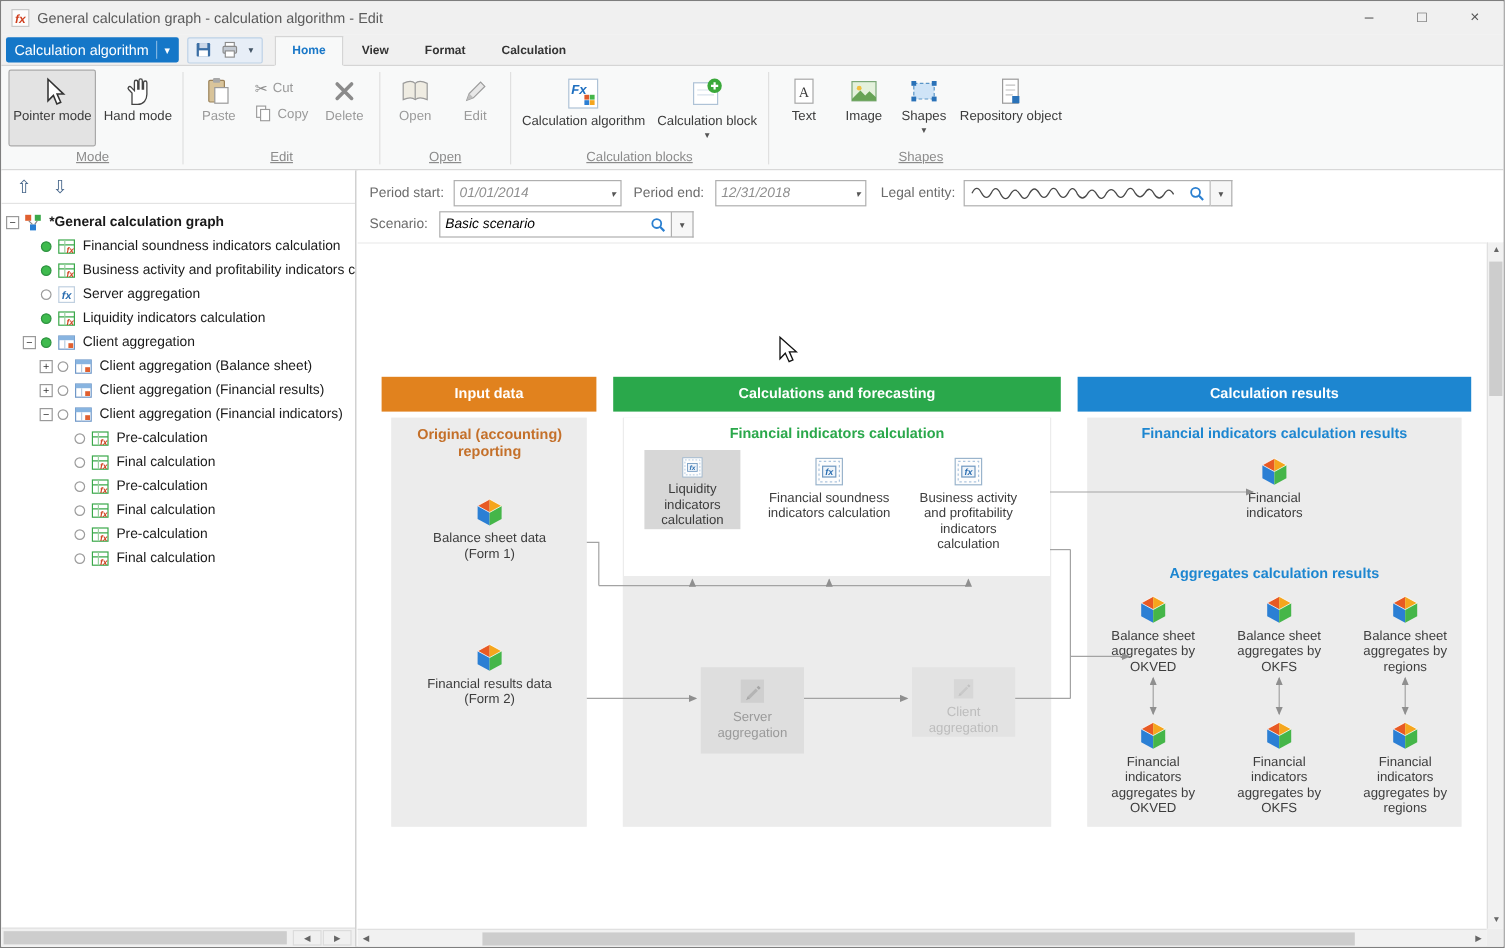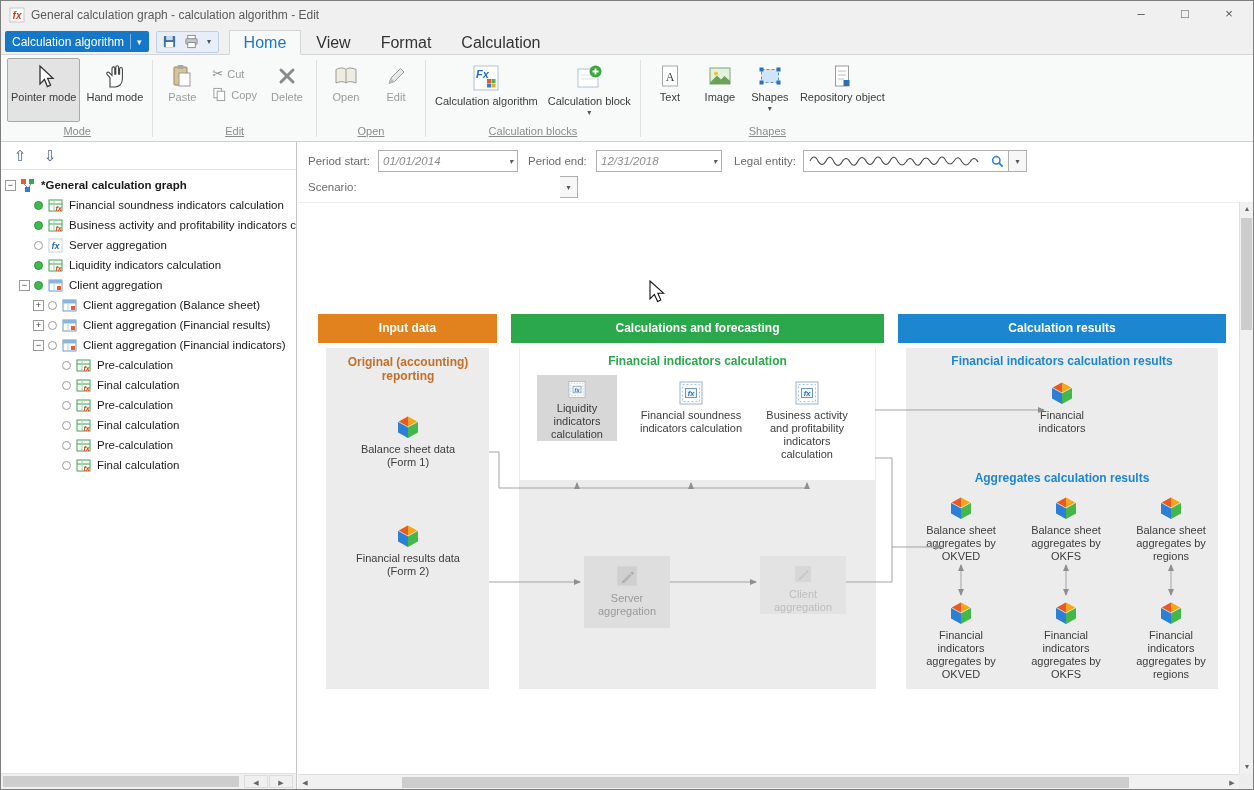--- a/index.html
+++ b/index.html
@@ -14,21 +14,21 @@
 
   
   .menurow { position:absolute; top:28px; left:0; right:0; height:26px; background:#f0f0f0; border-bottom:1px solid #d5d5d5; display:flex; align-items:center; }
   .appbtn { margin-left:4px; height:21px; background:#1577c8; border-radius:2px; color:#fff; font-size:12px; display:flex; align-items:center; padding:0 7px; }
   .appbtn .divider { width:1px; height:15px; background:rgba(255,255,255,.45); margin:0 6px; }
   .appbtn .dd { font-size:9px; }
   .qat { display:flex; align-items:center; margin-left:7px; height:22px; background:#e7eef7; border:1px solid #bdd1e6; border-radius:2px; padding:0 2px; }
   .qat-btn { width:22px; height:20px; display:flex; align-items:center; justify-content:center; }
   .qat-dd { width:13px; text-align:center; font-size:8px; color:#456; }
   .tabs { display:flex; margin-left:10px; height:26px; align-items:flex-end; }
-  .tab { height:25px; line-height:24px; padding:0 14px; font-size:16px; color:#333; border:1px solid transparent; }
+  .tab { height:25px; line-height:24px; padding:0 14px; font-size:10px; color:#333; border:1px solid transparent;font-weight:bold; }
   .tab.active { background:#f8f9f9; border-color:#d5d5d5; border-bottom-color:#f8f9f9; color:#1a78c8; }
 
   
   .ribbon { position:absolute; top:54px; left:0; right:0; height:87px; background:#f8f9f9; border-bottom:1px solid #d0d0d0; display:flex; padding:1px 2px 0 2px; }
   .rgroup { display:flex; flex-direction:column; }
   .rg-buttons { flex:1; display:flex; align-items:flex-start; padding:2px 4px; gap:2px; }
   .rg-label { text-align:center; font-size:11px; color:#8b8b8b; height:17px; line-height:15px;text-decoration:underline; }
   .rsep { width:1px; background:#e0e0e0; margin:4px 1px; }
   .rbtn { display:flex; flex-direction:column; align-items:center; gap:2px; min-width:48px; padding:4px 3px 2px 3px; height:64px; border:1px solid transparent; border-radius:2px; }
   .rbtn.selected { background:#e3e3e3; border-color:#a9a9a9; }
@@ -583,41 +583,47 @@
           <path d="M2,8 q4,-8 8,0 q4,7 8,0 q4,-8 8,1 q4,7 8,0 q4,-7 8,0 q4,7 8,-1 q4,-7 8,0 q4,7 8,0 q4,-8 8,0 q4,7 8,0 q4,-8 8,1 q4,6 8,0 q4,-7 8,0 q4,7 8,-1 q4,-6 8,0 q4,7 8,0 q4,-8 8,0 q4,6 8,0 q4,-7 8,1 q4,6 8,0 q4,-7 8,0" stroke="#4a4a4a" stroke-width="1.1" fill="none"></path>
         </svg>
       </span>
       <svg width="13" height="13">
           <use href="#sym-search"></use>
         </svg>
     </div>
     <div class="ddbtn" style="left:711px; top:8px">▾</div>
 
     <span class="plabel" style="left:10px; top:34px">Scenario:</span>
+    <div class="combo" style="left:68px; top:34px; width:194px">
+      <span class="val">Basic scenario</span>
+      <svg width="13" height="13">
+          <use href="#sym-search"></use>
+        </svg>
+    </div>
     <div class="ddbtn" style="left:262px; top:34px">▾</div>
   </div>
 
   <div class="canvas">
 
     <div class="col-hdr" style="left:20px; width:179px; background:#e1821e">Input data</div>
     <div class="col-hdr" style="left:600px; width:328px; background:#1d86d0">Calculation results</div>
     <div class="col-hdr" style="left:213px; width:373px; background:#2aa84b">Calculations and forecasting</div>
 
     <div class="col-body" style="left:28px; width:163px"></div>
     <div class="col-body" style="left:221px; width:357px"></div>
     <div class="col-body" style="left:608px; width:312px"></div>
 
     <div class="dg-title orange-t" style="left:40px; top:152px; width:140px">Original (accounting) reporting</div>
     <div class="node" style="left:48px; top:211px; width:124px">
       <svg width="26" height="26">
           <use href="#sym-cube"></use>
         </svg>
       <span class="nlabel">Balance sheet data (Form 1)</span>
     </div>
-    <div class="node" style="left:56px; top:320px; width:108px">
+    <div class="node" style="left:56px; top:332px; width:108px">
       <svg width="26" height="26">
           <use href="#sym-cube"></use>
         </svg>
       <span class="nlabel">Financial results data (Form 2)</span>
     </div>
 
     <div class="abs" style="left:222px; top:145px; width:355px; height:132px; background:#fff"></div>
     <div class="dg-title green-t" style="left:222px; top:151px; width:355px">Financial indicators calculation</div>
 
     <div class="node selbox" style="left:239px; top:172px; width:80px; height:66px; padding-top:5px">

